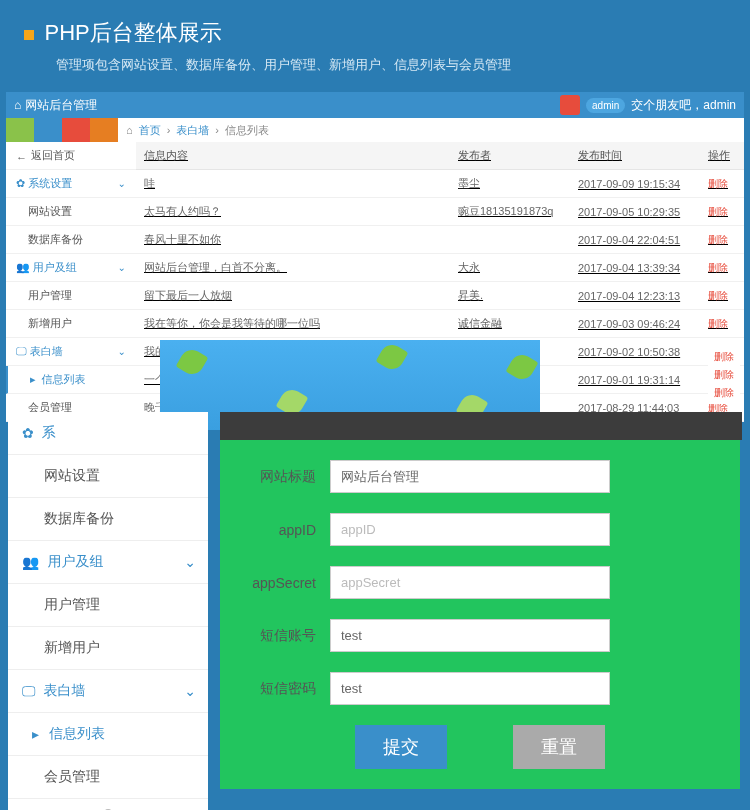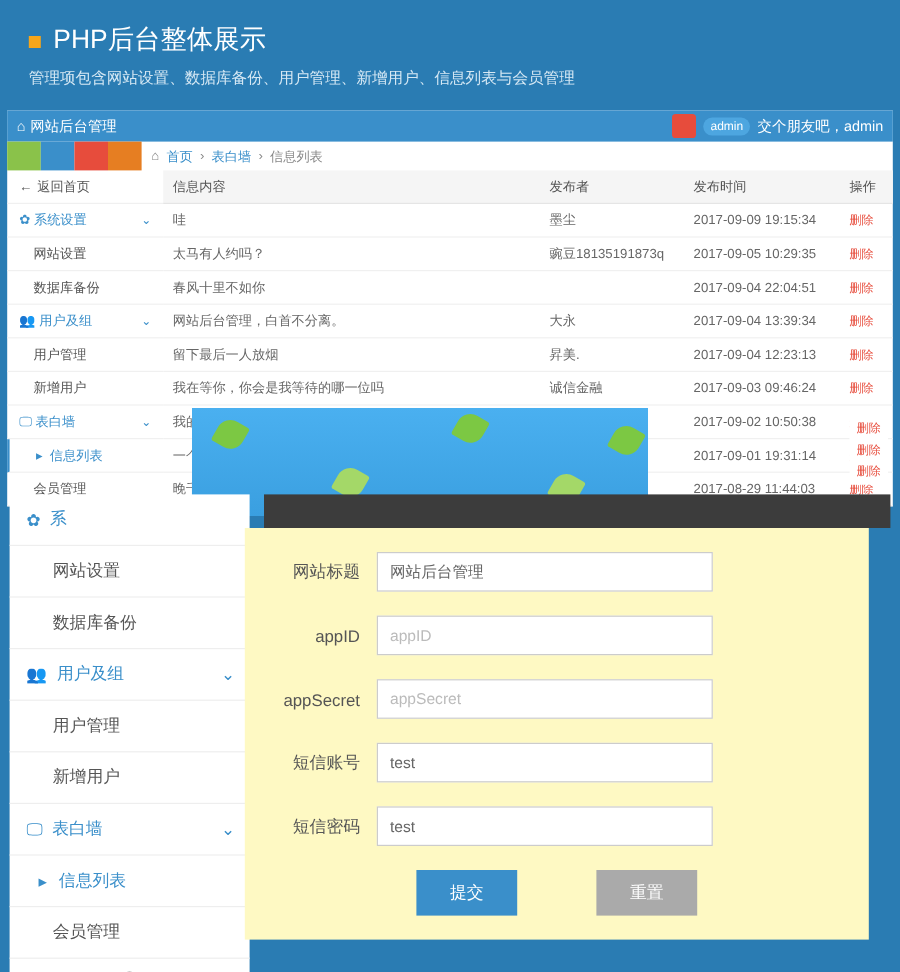--- a/index.html
+++ b/index.html
@@ -1,20 +1,20 @@
 <!DOCTYPE html>
 <html><head>
 <meta charset="utf-8">
 <style>
 * { margin: 0; padding: 0; box-sizing: border-box; font-family: "Microsoft YaHei", Arial, sans-serif; }
 body { background: #2a7cb3; width: 750px; height: 810px; overflow: hidden; position: relative; }
 .header-title { color: #fff; padding: 18px 24px 4px; }
 .header-title .bullet { display: inline-block; width: 10px; height: 10px; background: #f7a61a; margin-right: 6px; }
 .header-title h1 { display: inline; font-size: 22px; font-weight: normal; }
-.header-sub { color: #d5e8f4; font-size: 13px; padding: 4px 24px 12px; }
+.header-sub { color: #d5e8f4; font-size: 13px; padding: 4px 56px 12px; }
 
 .panel-top { background: #fff; margin: 6px; position: relative; }
 .topbar { height: 26px; background: #3a8fca; color: #fff; display: flex; align-items: center; justify-content: space-between; padding: 0 8px; font-size: 12px; }
 .topbar-left { display: flex; align-items: center; gap: 4px; }
 .topbar-right { display: flex; align-items: center; gap: 6px; }
 .badge-red { background: #e74c3c; width: 20px; height: 20px; border-radius: 3px; }
 .badge-admin { background: #4da6e0; padding: 2px 6px; border-radius: 8px; font-size: 10px; }
 
 .color-row { display: flex; }
 .color-btn { width: 28px; height: 24px; }
@@ -27,45 +27,45 @@
 .breadcrumb a { color: #3a8fca; text-decoration: none; }
 
 .body-split { display: flex; }
 .side-small { width: 130px; font-size: 11px; }
 .side-item { padding: 6px 10px; color: #555; border-bottom: 1px solid #f0f0f0; display: flex; align-items: center; gap: 4px; }
 .side-item.parent { color: #3a8fca; justify-content: space-between; }
 .side-item.active { color: #3a8fca; border-left: 2px solid #3a8fca; }
 .chev { color: #3a8fca; font-size: 10px; }
 
 .table-area { flex: 1; font-size: 11px; }
-.tbl { width: 100%; border-collapse: collapse; }
+.tbl { width: 100%; border-collapse: collapse; text-decoration: underline; }
 .tbl th { background: #f5f5f5; text-align: left; padding: 6px 8px; color: #555; font-weight: normal; border-bottom: 1px solid #e5e5e5; }
 .tbl td { padding: 6px 8px; color: #666; border-bottom: 1px solid #f0f0f0; }
 .del-link { color: #e74c3c; font-size: 10px; }
 
 .banner { position: absolute; left: 160px; top: 340px; width: 380px; height: 90px; background: linear-gradient(#4ab0f0, #3a9fe0); overflow: hidden; }
 .leaf { position: absolute; width: 24px; height: 24px; background: #7cc843; border-radius: 50% 10% 50% 10%; transform: rotate(30deg); }
 
 .panel-bottom { position: absolute; left: 8px; top: 412px; width: 200px; background: #fff; }
 .pb-item { padding: 12px 14px; font-size: 14px; color: #555; border-bottom: 1px solid #eee; display: flex; align-items: center; gap: 8px; position: relative; }
 .pb-item.head { color: #3a8fca; justify-content: flex-start; }
 .pb-chev { position: absolute; right: 12px; color: #3a8fca; }
 .pb-item.active { color: #3a8fca; border-left: 0; }
 .pb-item.active::after { content: ""; position: absolute; right: -9px; top: 50%; margin-top: -9px; border: 9px solid transparent; border-left-color: #fff; }
 .caret-right { color: #3a8fca; margin-right: 2px; }
 .collapse-row { text-align: center; padding: 6px; color: #bbb; font-size: 14px; }
 
-.form-panel { position: absolute; left: 204px; top: 440px; width: 520px; background: #fef9c3; padding: 20px 0; }
+.form-panel { position: absolute; left: 220px; top: 440px; width: 520px; background: #22c55e; padding: 20px 0; }
 .form-title-bar { position: absolute; left: 220px; top: 412px; right: 8px; height: 28px; background: #3c3c3c; }
 .frow { display: flex; align-items: center; margin-bottom: 20px; }
 .flabel { width: 110px; text-align: right; padding-right: 14px; color: #555; font-size: 14px; }
 .finput { width: 280px; padding: 8px 10px; border: 1px solid #ccc; font-size: 13px; color: #666; }
 .finput::placeholder { color: #bbb; }
 .fbtns { display: flex; gap: 18px; justify-content: center; margin-top: 10px; }
-.btn { padding: 10px 28px; border: none; font-size: 14px; color: #fff; cursor: pointer; }
+.btn { padding: 10px 28px; border: none; font-size: 18px; color: #fff; cursor: pointer; }
 .btn-primary { background: #3a8fca; }
 .btn-gray { background: #aaa; margin-left: 48px; }
 
 .extra-del { position: absolute; right: 10px; color: #e74c3c; font-size: 10px; background: #fff; padding: 4px 6px; }
 .ed1 { top: 346px; } .ed2 { top: 364px; } .ed3 { top: 382px; }
 .gear { color: #3a8fca; }
 .people { color: #3a8fca; }
 .monitor { color: #3a8fca; }
 </style>
 </head>

